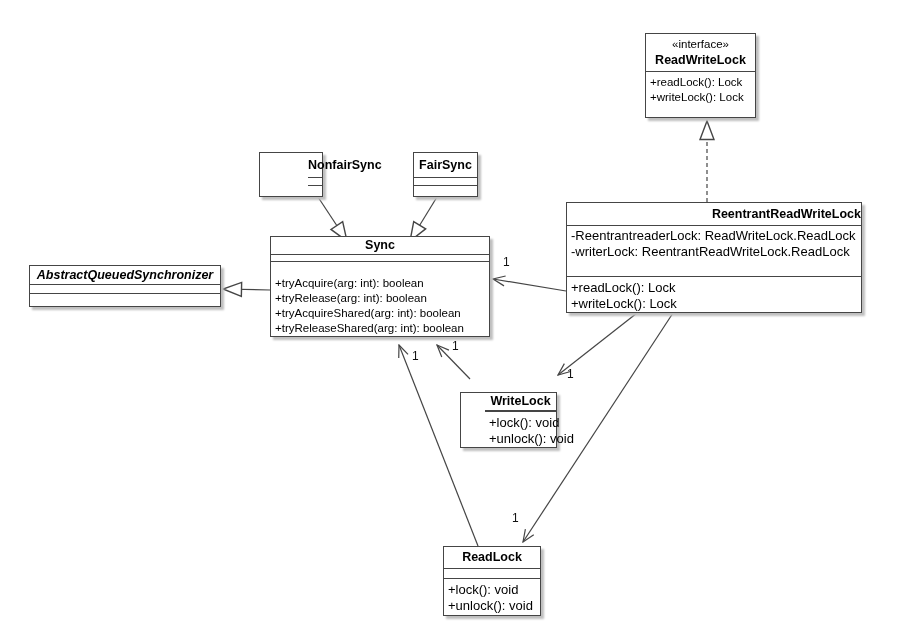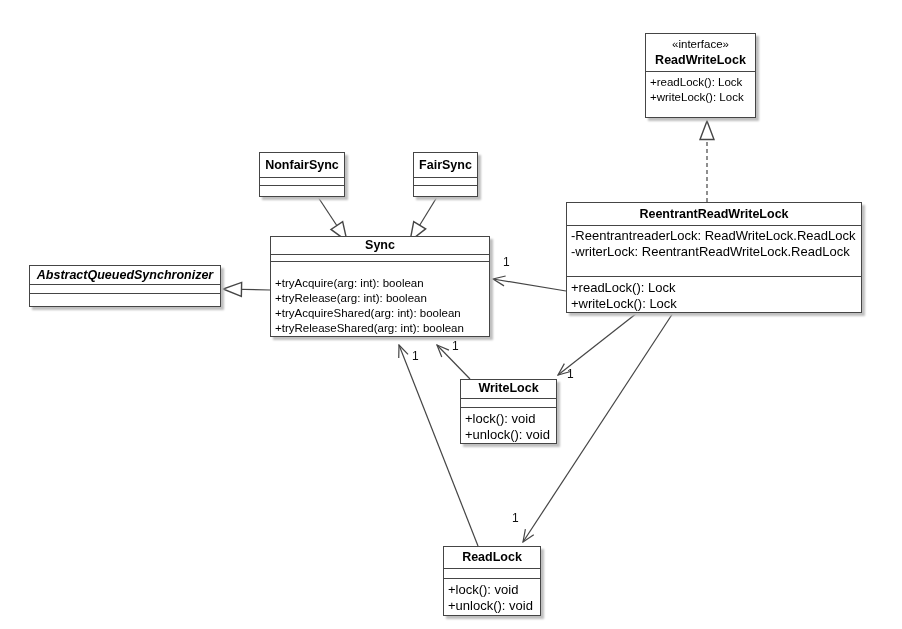--- a/index.html
+++ b/index.html
@@ -56,21 +56,21 @@
     <div class="comp title" style="height:37px;">
       <div class="stereo">«interface»</div>
       <div class="cname">ReadWriteLock</div>
     </div>
     <div class="comp rows">
       <div class="row">+readLock(): Lock</div>
       <div class="row">+writeLock(): Lock</div>
     </div>
   </div>
 
-  <div class="uml-class" style="left:259px;top:152px;width:86px;height:45px;">
+  <div class="uml-class" style="left:259px;top:152px;width:64px;height:45px;padding-left:48px;">
     <div class="comp title" style="height:24px;">
       <div class="cname">NonfairSync</div>
     </div>
     <div class="comp" style="height:8px;"></div>
     <div class="comp" style="flex:1;"></div>
   </div>
 
   <div class="uml-class" style="left:413px;top:152px;width:65px;height:45px;">
     <div class="comp title" style="height:24px;">
       <div class="cname">FairSync</div>
@@ -94,34 +94,34 @@
     <div class="comp" style="height:10px;"></div>
     <div class="comp rows" style="padding-top:14px;">
       <div class="row">+tryAcquire(arg: int): boolean</div>
       <div class="row">+tryRelease(arg: int): boolean</div>
       <div class="row">+tryAcquireShared(arg: int): boolean</div>
       <div class="row">+tryReleaseShared(arg: int): boolean</div>
     </div>
   </div>
 
   <div class="uml-class" style="left:566px;top:202px;width:296px;height:111px;">
-    <div class="comp title" style="height:22px;">
+    <div class="comp title" style="height:22px;align-items:flex-end;">
       <div class="cname">ReentrantReadWriteLock</div>
     </div>
     <div class="comp rows" style="height:51px;flex:none;padding-top:2px;">
       <div class="row wide">-ReentrantreaderLock: ReadWriteLock.ReadLock</div>
       <div class="row wide">-writerLock: ReentrantReadWriteLock.ReadLock</div>
     </div>
     <div class="comp rows">
       <div class="row wide">+readLock(): Lock</div>
       <div class="row wide">+writeLock(): Lock</div>
     </div>
   </div>
 
-  <div class="uml-class" style="left:460px;top:379px;width:97px;height:65px;">
+  <div class="uml-class" style="left:460px;top:392px;width:97px;height:56px;padding-left:24px;">
     <div class="comp title" style="height:20px;">
       <div class="cname">WriteLock</div>
     </div>
     <div class="comp" style="height:10px;"></div>
     <div class="comp rows">
       <div class="row wide">+lock(): void</div>
       <div class="row wide">+unlock(): void</div>
     </div>
   </div>
 

